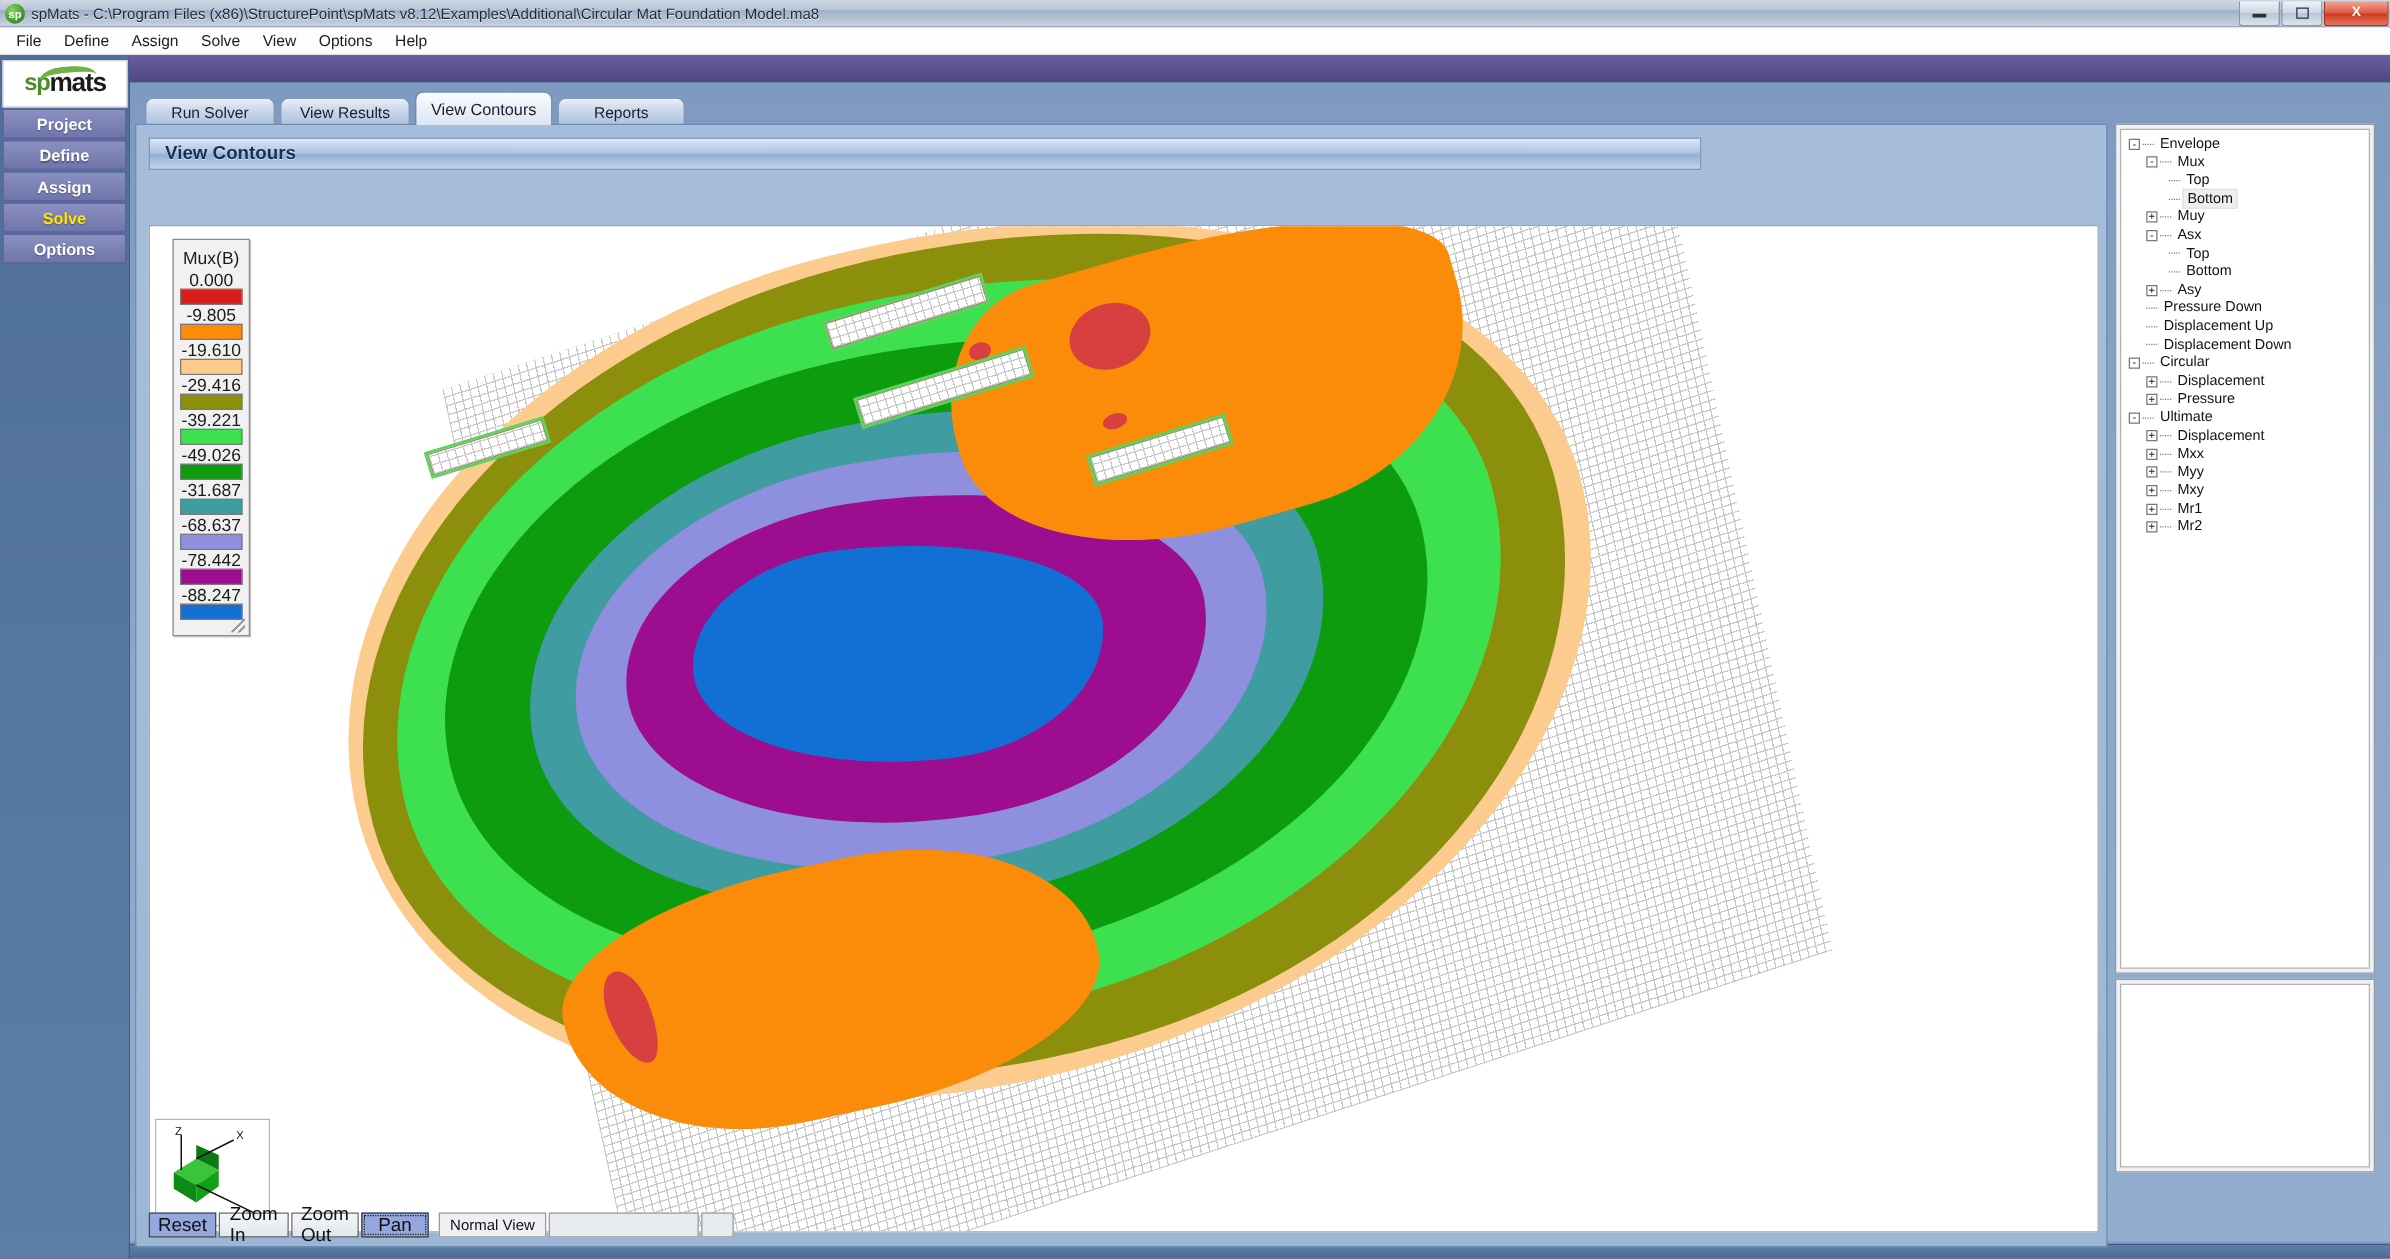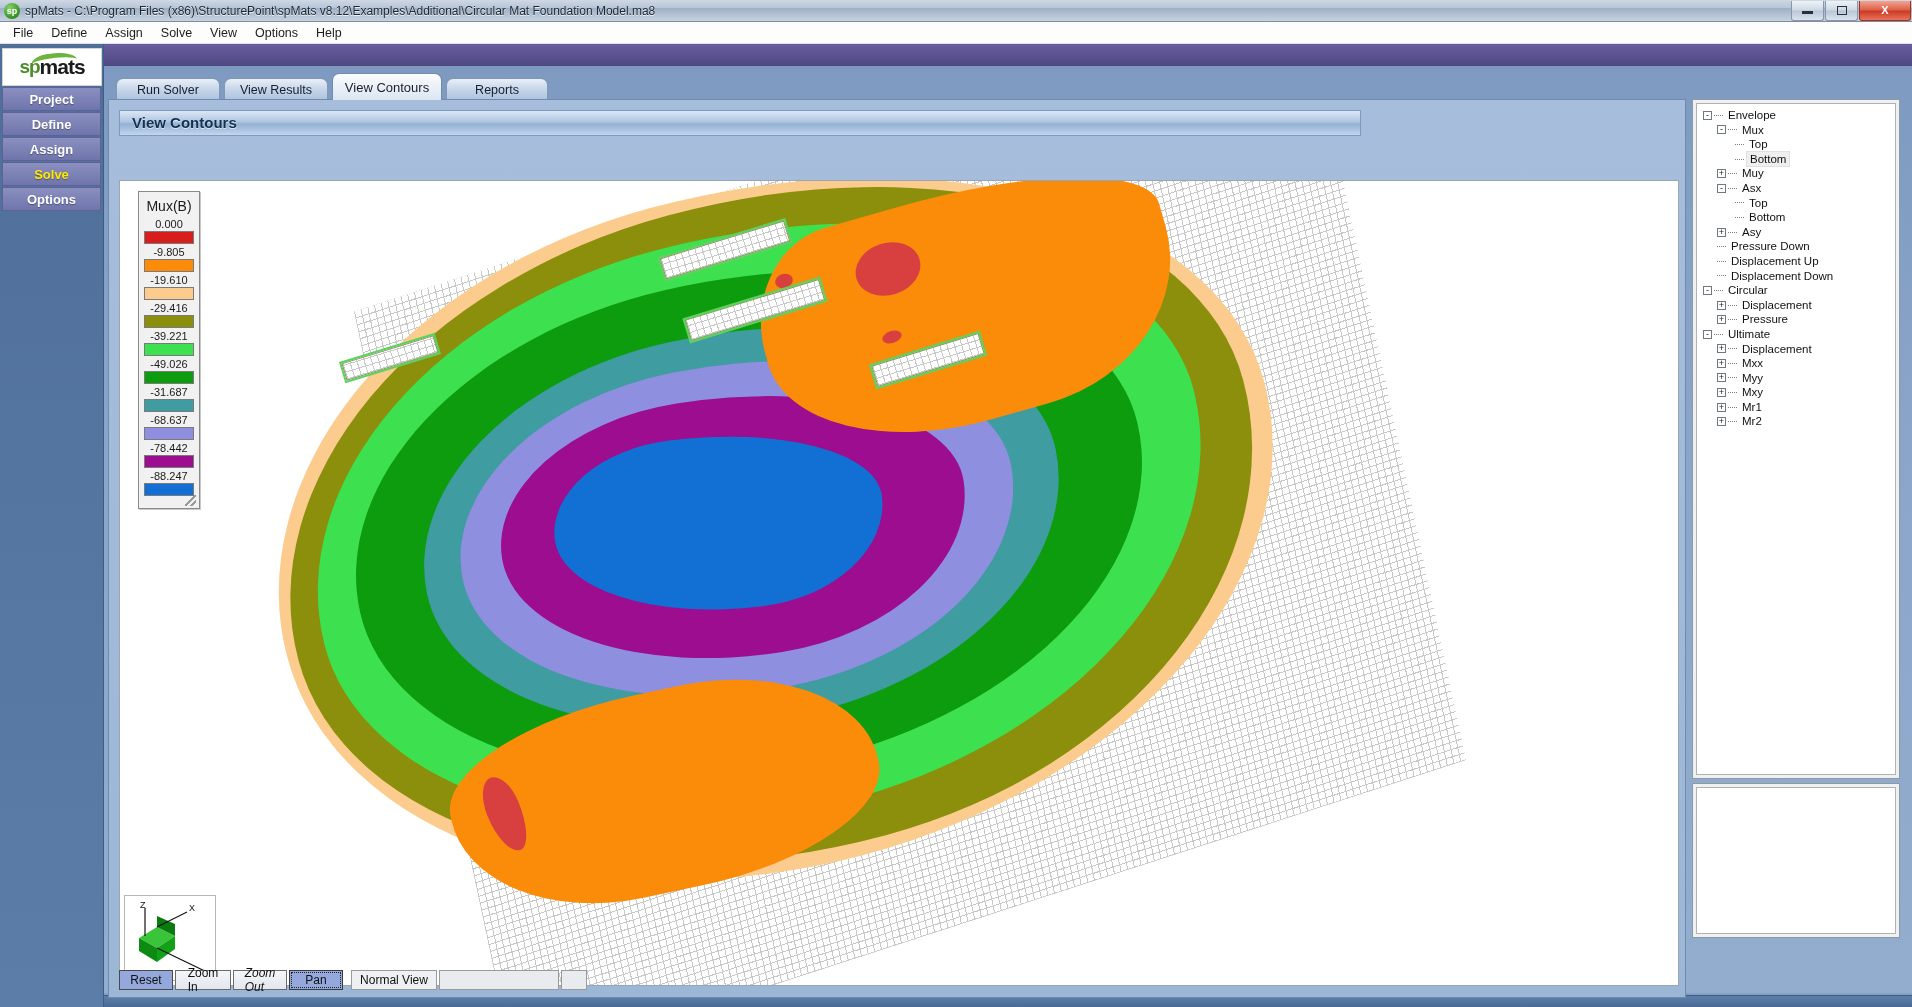--- a/index.html
+++ b/index.html
@@ -184,42 +184,42 @@
     position: absolute; left: 18px; top: 10px; width: 62px;
     background: #f1f1f1; border: 1px solid #8a8a8a;
     box-shadow: 1px 1px 0 #c9c9c9;
     padding: 4px 0 10px 0;
   }
   #legend-title {
     font-size: 14px; color: #1a1a1a; text-align: center; padding: 2px 0 4px 0;
   }
   .legend-row { padding: 0 5px; }
   .legend-val {
-    font-size: 11px; color: #1a1a1a; text-align: center; line-height: 12px;
+    font-size: 14px; color: #1a1a1a; text-align: center; line-height: 12px;
   }
   .legend-swatch {
     height: 13px; border: 1px solid #7a7a7a; margin: 1px 0 2px 0;
   }
   #legend-grip {
     position: absolute; right: 3px; bottom: 2px; width: 11px; height: 11px;
     background:
       linear-gradient(135deg, transparent 0 45%, #9a9a9a 45% 57%, transparent 57% 100%),
       linear-gradient(135deg, transparent 0 70%, #9a9a9a 70% 82%, transparent 82% 100%);
   }
 
   
   #bottom-toolbar {
     position: absolute; left: 10px; bottom: 6px; width: 1250px; height: 22px;
     display: flex; align-items: center; gap: 2px;
   }
   .tb-btn {
     height: 20px; padding: 0 26px;
     background: linear-gradient(180deg,#f4f6f9 0%,#e2e7ee 100%);
     border: 1px solid #6b6b6b;
-    font-size: 12px; color: #101010;
+    font-size: 15px; color: #101010;
     display: flex; align-items: center; justify-content: center; cursor: default;
   }
   .tb-btn.primary { background: #94a8dd; border-color:#4a4a4a; }
   .tb-btn.pressed {
     background: #94a8dd; border: 1px solid #3a3a3a;
     outline: 1px dotted #222; outline-offset: -3px;
   }
   .tb-field {
     height: 20px; background: #eef0f3; border: 1px solid #9a9a9a;
     font-size: 12px; color: #101010; display:flex; align-items:center;
@@ -402,21 +402,21 @@
         <text x="82" y="84" font-size="9" font-family="Liberation Sans, sans-serif" fill="#111">Y</text>
         <text x="15" y="12" font-size="9" font-family="Liberation Sans, sans-serif" fill="#111">Z</text>
       </svg>
     </div>
 
   </div>
 
   <div id="bottom-toolbar">
     <div class="tb-btn primary" style="width:52px;">Reset</div>
     <div class="tb-btn" style="width:56px;">Zoom In</div>
-    <div class="tb-btn" style="width:44px;font-style:italic;">Zoom Out</div>
+    <div class="tb-btn" style="width:44px;">Zoom Out</div>
     <div class="tb-btn pressed" style="width:52px;">Pan</div>
     <div class="tb-field" style="width:86px; margin-left:6px;">Normal View</div>
     <div class="tb-field blank" style="width:120px;"></div>
     <div class="tb-field blank" style="width:26px;"></div>
   </div>
 
 </div>
 
 <div id="right-col">
 

